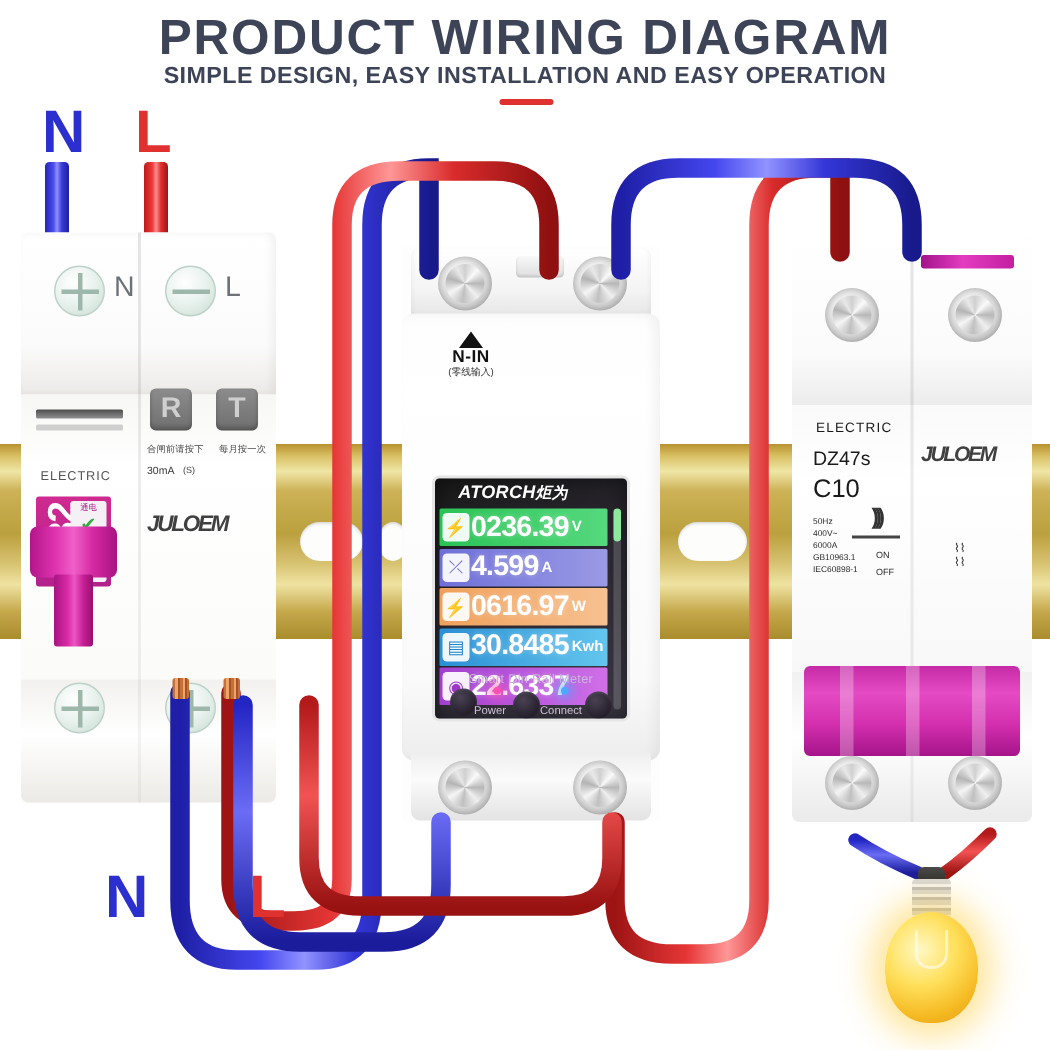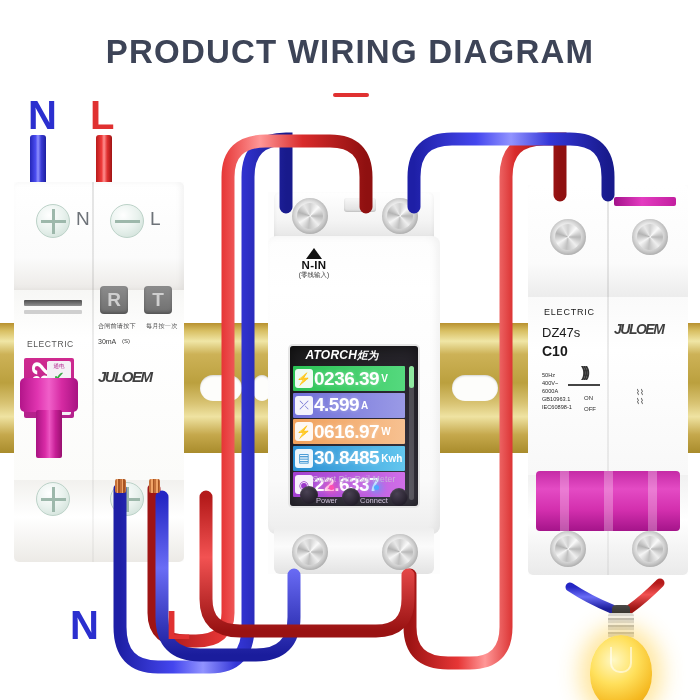--- a/index.html
+++ b/index.html
@@ -3,21 +3,21 @@
 <meta charset="utf-8">
 <style>
   * { box-sizing: border-box; margin: 0; padding: 0; }
   body {
     width: 700px; height: 700px;
     background: #ffffff;
     font-family: "Liberation Sans", sans-serif;
     overflow: hidden;
     position: relative;
   }
-  #stage { position: absolute; inset: 0; margin-top: 27px; }
+  #stage { position: absolute; inset: 0; }
 
   
   .title {
     position: absolute; left: 0; top: 6px; width: 700px;
     text-align: center;
     font-size: 33px; font-weight: bold;
     letter-spacing: 1.2px;
     color: #3d4457;
     font-family: "Liberation Sans", sans-serif;
   }
@@ -347,20 +347,21 @@
     position: absolute; left: 612px; top: 578px; width: 18px; height: 10px;
     background: linear-gradient(180deg,#4a4a4a,#2b2b2b); border-radius: 4px 4px 0 0;
   }
 </style>
 </head>
 <body>
 
 <div id="stage">
 
   <div class="title">PRODUCT WIRING DIAGRAM</div>
+  <div class="subtitle">SIMPLE DESIGN, EASY INSTALLATION AND EASY OPERATION</div>
   <div class="title-rule"></div>
 
   <div class="rail">
     <div class="rail-slot" style="left:48px;  top:52px;  width:50px;"></div>
     <div class="rail-slot" style="left:200px; top:52px;  width:42px;"></div>
     <div class="rail-slot" style="left:252px; top:52px;  width:20px; border-radius:50%;"></div>
     <div class="rail-slot" style="left:452px; top:52px;  width:46px;"></div>
     <div class="rail-slot" style="left:620px; top:52px;  width:50px;"></div>
   </div>
 
@@ -495,21 +496,21 @@
     <div class="rb-mid"></div>
     <div class="rb-bot"></div>
     <div class="rb-split"></div>
 
     <div class="mt-hole" style="left:22px; top:34px;"></div>
     <div class="mt-hole" style="left:104px; top:34px;"></div>
     <div class="rb-magenta-top"></div>
 
     <div class="rb-text" style="left:16px; top:122px; font-size:9px; letter-spacing:.8px;">ELECTRIC</div>
     <div class="rb-text" style="left:14px; top:140px; font-size:13px;">DZ47s</div>
-    <div class="rb-text" style="left:14px; top:158px; font-size:14px; font-weight:bold;">C10</div>
+    <div class="rb-text" style="left:14px; top:158px; font-size:17px; font-weight:normal;">C10</div>
 
     <div class="ccc" style="left:38px; top:170px;">)))</div>
 
     <div class="specs" style="left:14px; top:186px;">
       <div>50Hz</div>
       <div>400V~</div>
       <div>6000A</div>
       <div>GB10963.1</div>
       <div>IEC60898-1</div>
     </div>

